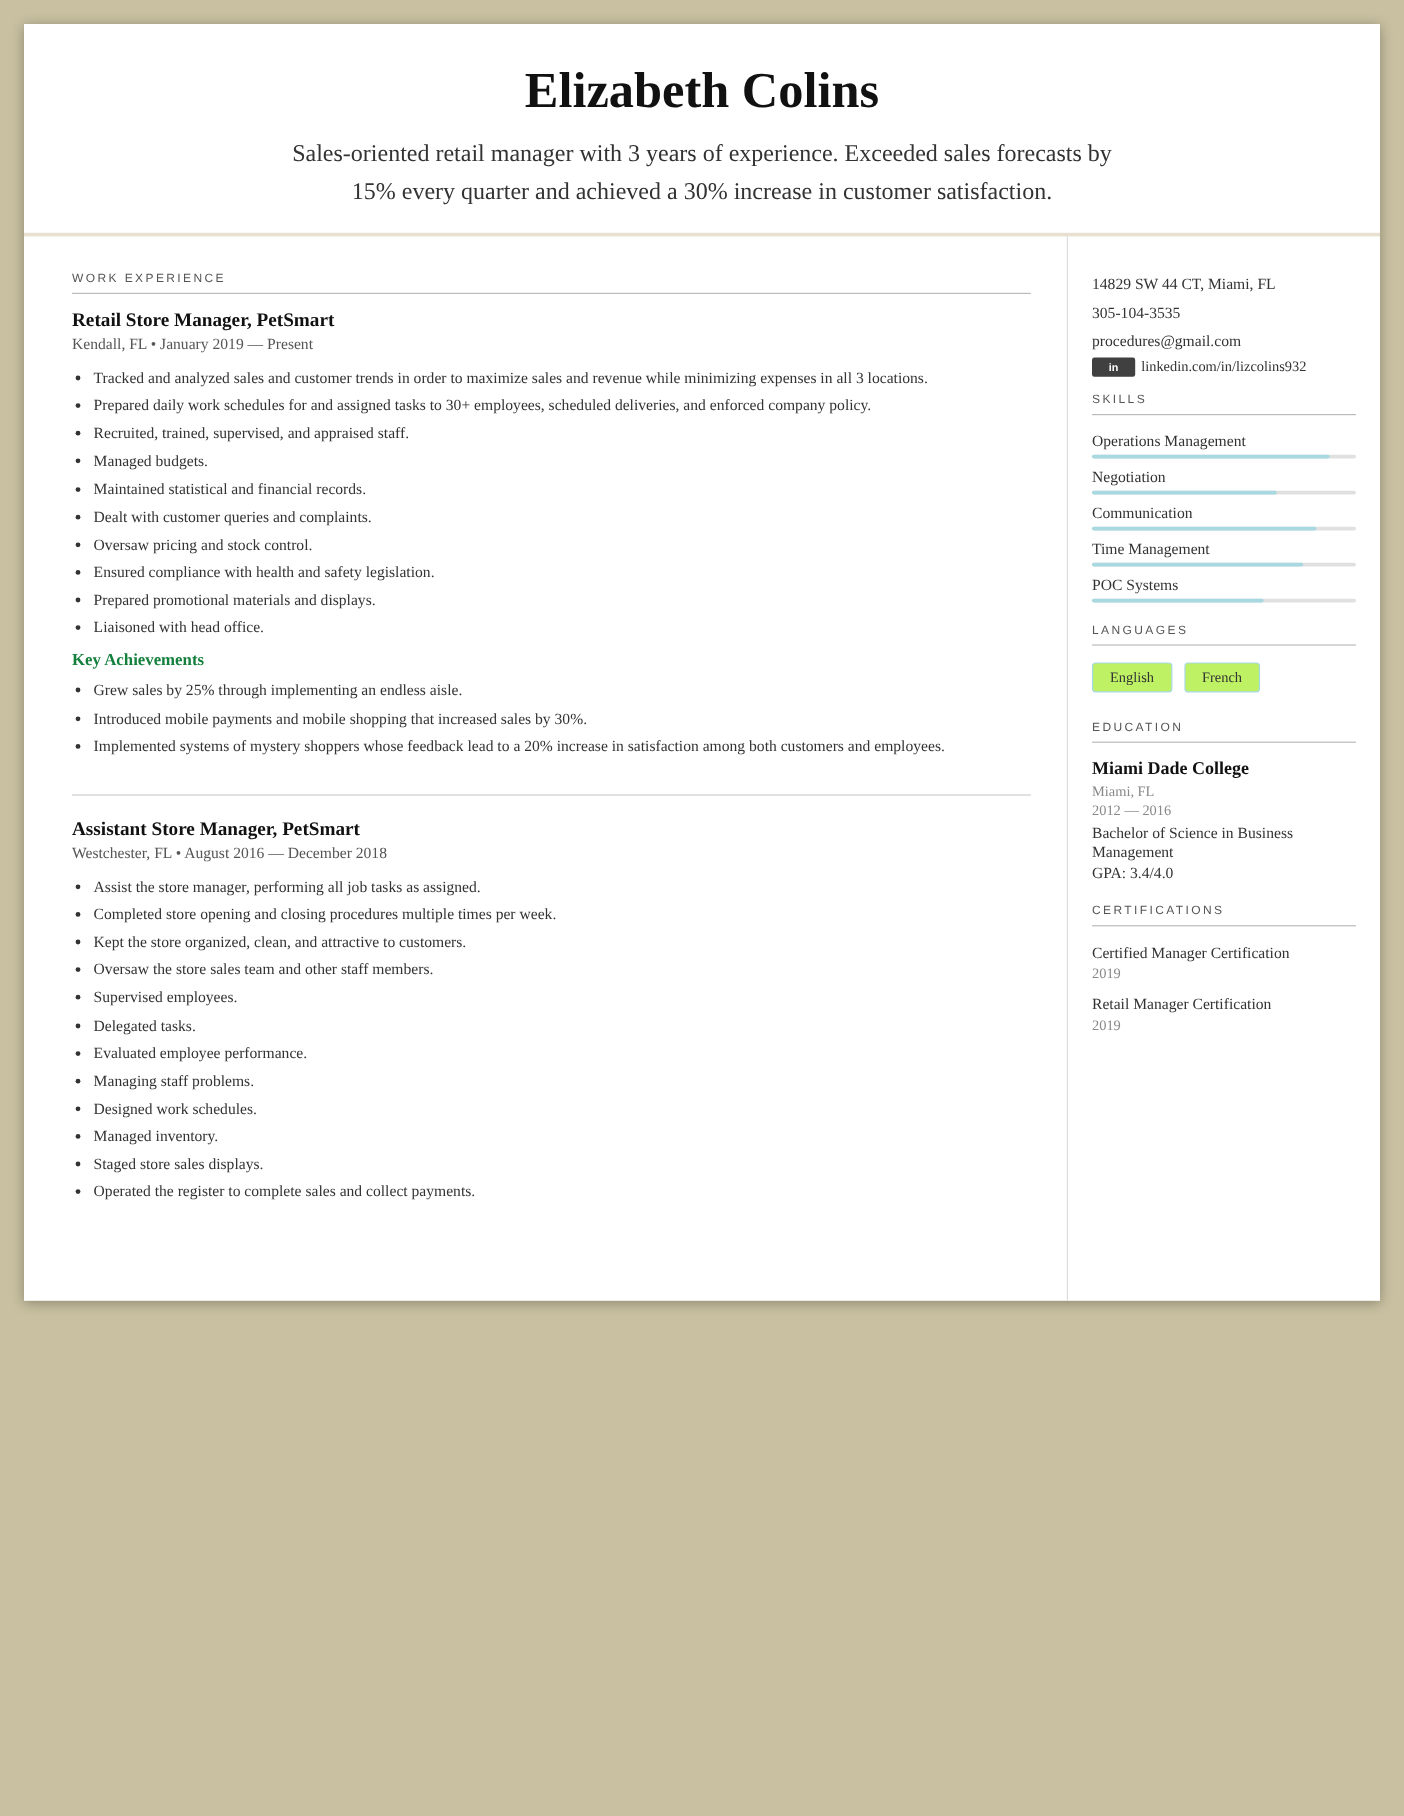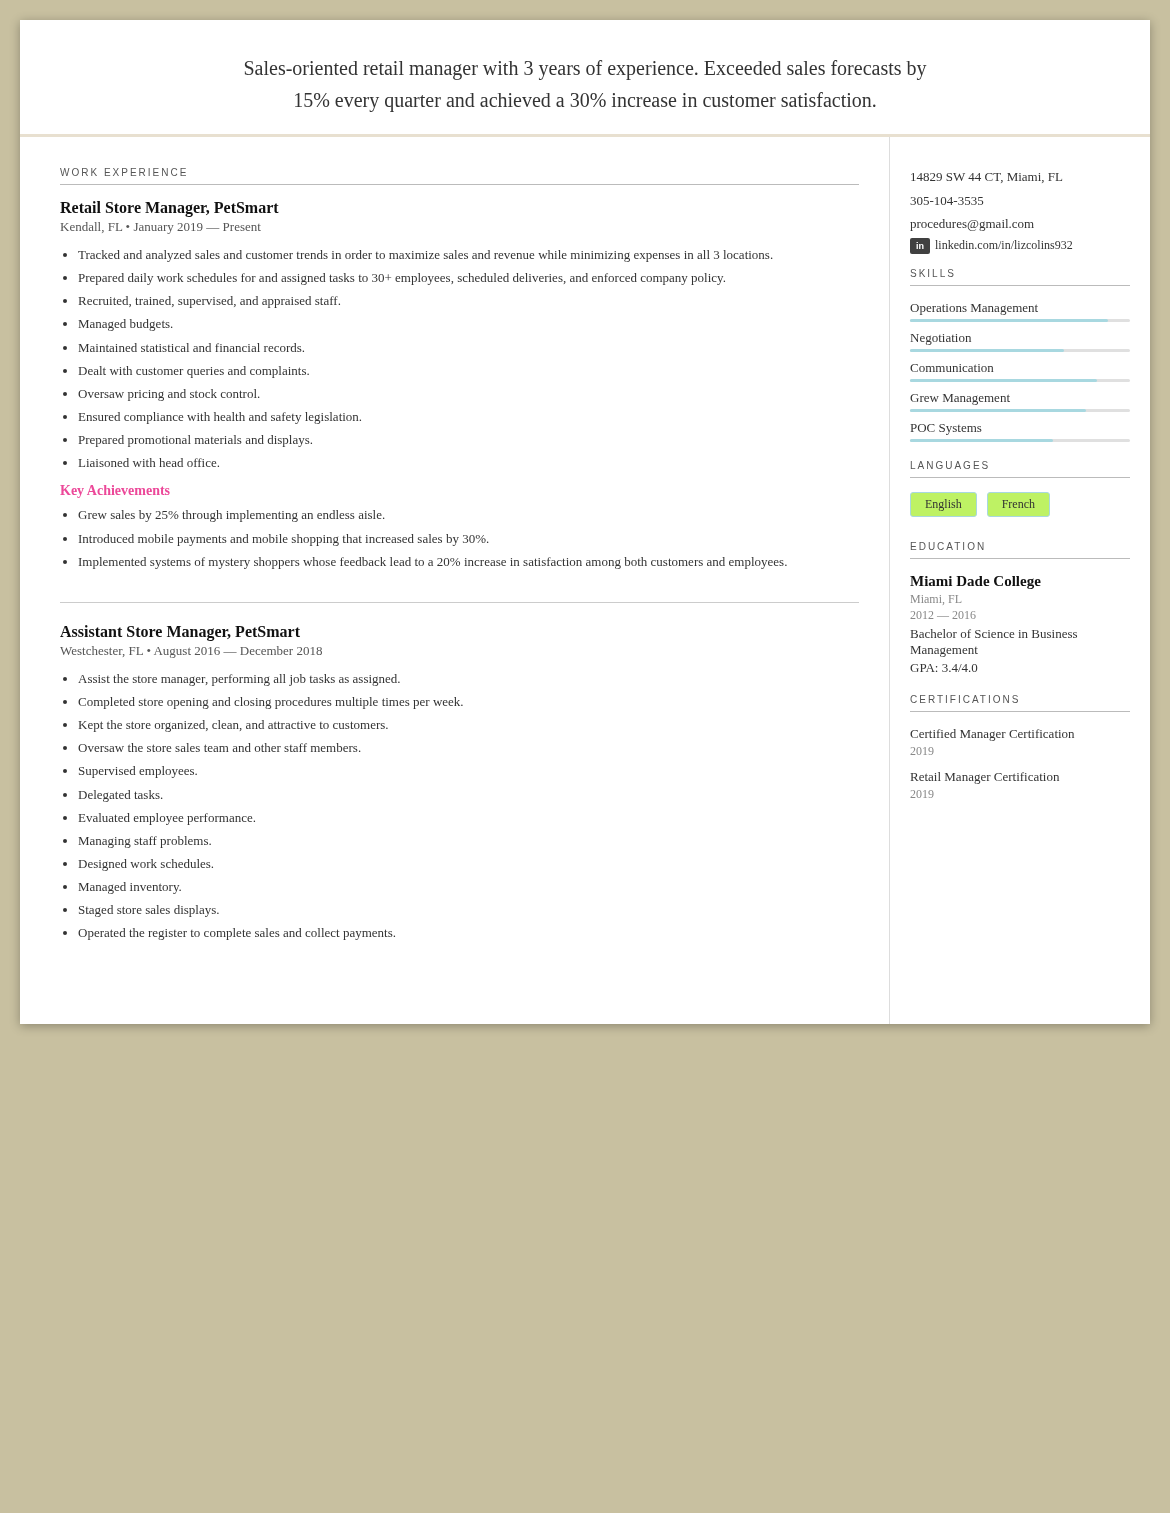--- a/index.html
+++ b/index.html
@@ -87,21 +87,21 @@
     }
     .job-bullets li {
       font-size: 13px;
       color: #333;
       line-height: 1.55;
       margin-bottom: 3px;
     }
     .key-achievements {
       font-size: 14px;
       font-weight: bold;
-      color: #ec4899;
+      color: #15803d;
       margin-bottom: 6px;
       margin-top: 6px;
     }
     .job-section {
       margin-bottom: 20px;
       padding-bottom: 20px;
       border-bottom: 1px solid #ccc;
     }
     .job-section:last-child {
       border-bottom: none;
@@ -127,21 +127,21 @@
       margin-bottom: 4px;
       line-height: 1.5;
     }
     .linkedin-row {
       display: flex;
       align-items: center;
       gap: 5px;
       margin-bottom: 14px;
     }
     .linkedin-icon {
-      width: 20px;
+      width: 36px;
       height: 16px;
       background: #404040;
       color: #fff;
       font-size: 9px;
       font-family: Arial, sans-serif;
       font-weight: bold;
       display: flex;
       align-items: center;
       justify-content: center;
       border-radius: 2px;
@@ -229,20 +229,21 @@
     .right-section {
       margin-bottom: 18px;
     }
   </style>
 </head>
 <body>
 
 <div class="resume">
 
   <div class="header">
+    <div class="header-name">Elizabeth Colins</div>
     <div class="header-summary">Sales-oriented retail manager with 3 years of experience. Exceeded sales forecasts by 15% every quarter and achieved a 30% increase in customer satisfaction.</div>
   </div>
 
   <div class="body">
 
     <div class="left-col">
 
       <div class="right-section">
         <div class="section-label">WORK EXPERIENCE</div>
         <hr class="section-divider">
@@ -321,21 +322,21 @@
             <div class="skill-bar-fill" style="width:70%"></div>
           </div>
         </div>
         <div class="skill-item">
           <div class="skill-name">Communication</div>
           <div class="skill-bar-bg">
             <div class="skill-bar-fill" style="width:85%"></div>
           </div>
         </div>
         <div class="skill-item">
-          <div class="skill-name">Grew Management</div>
+          <div class="skill-name">Time Management</div>
           <div class="skill-bar-bg">
             <div class="skill-bar-fill" style="width:80%"></div>
           </div>
         </div>
         <div class="skill-item">
           <div class="skill-name">POC Systems</div>
           <div class="skill-bar-bg">
             <div class="skill-bar-fill" style="width:65%"></div>
           </div>
         </div>

